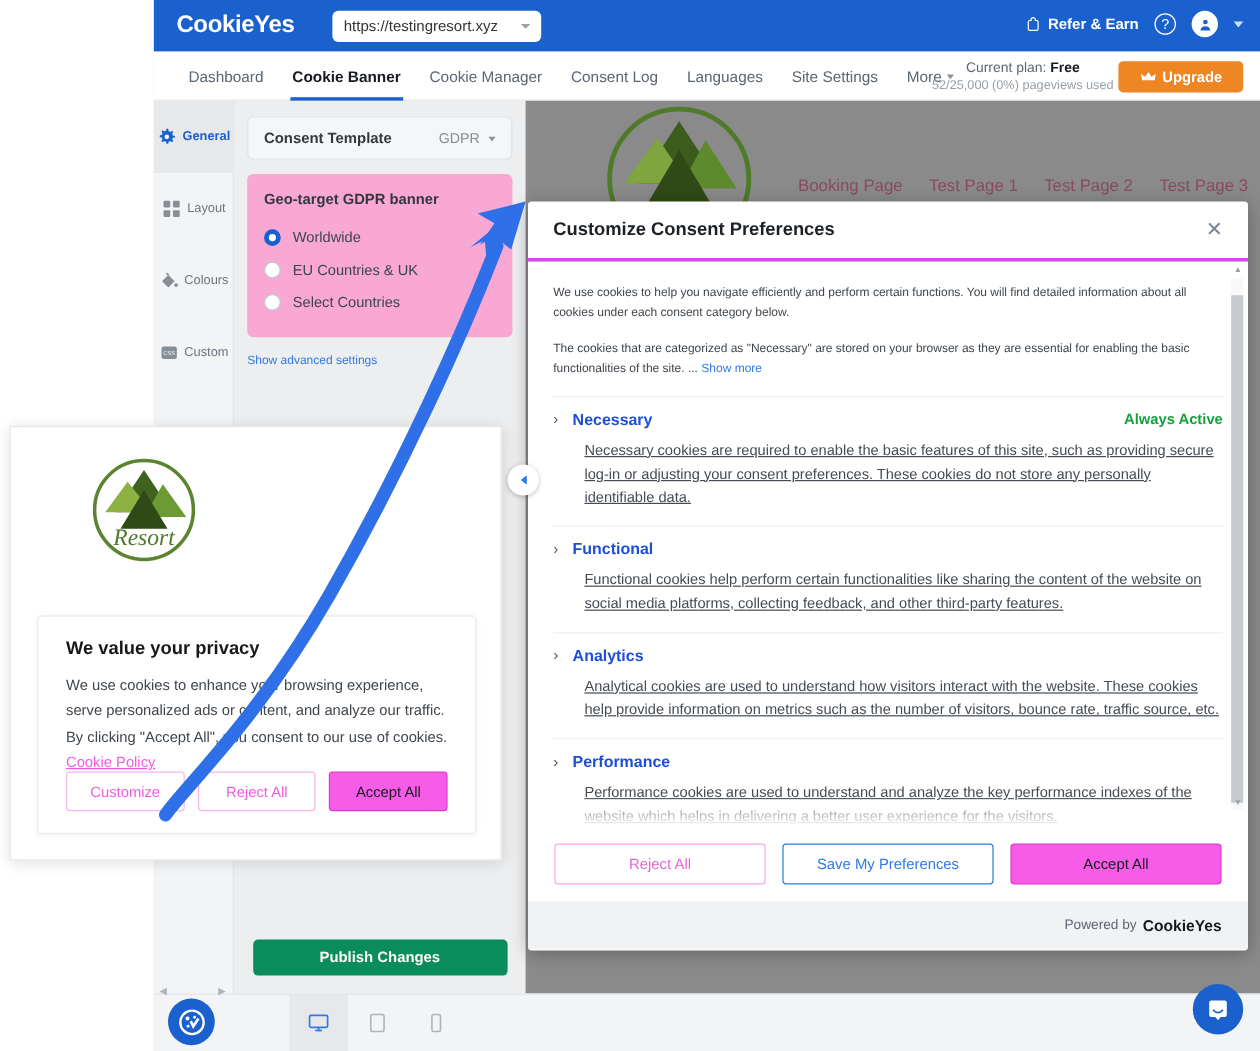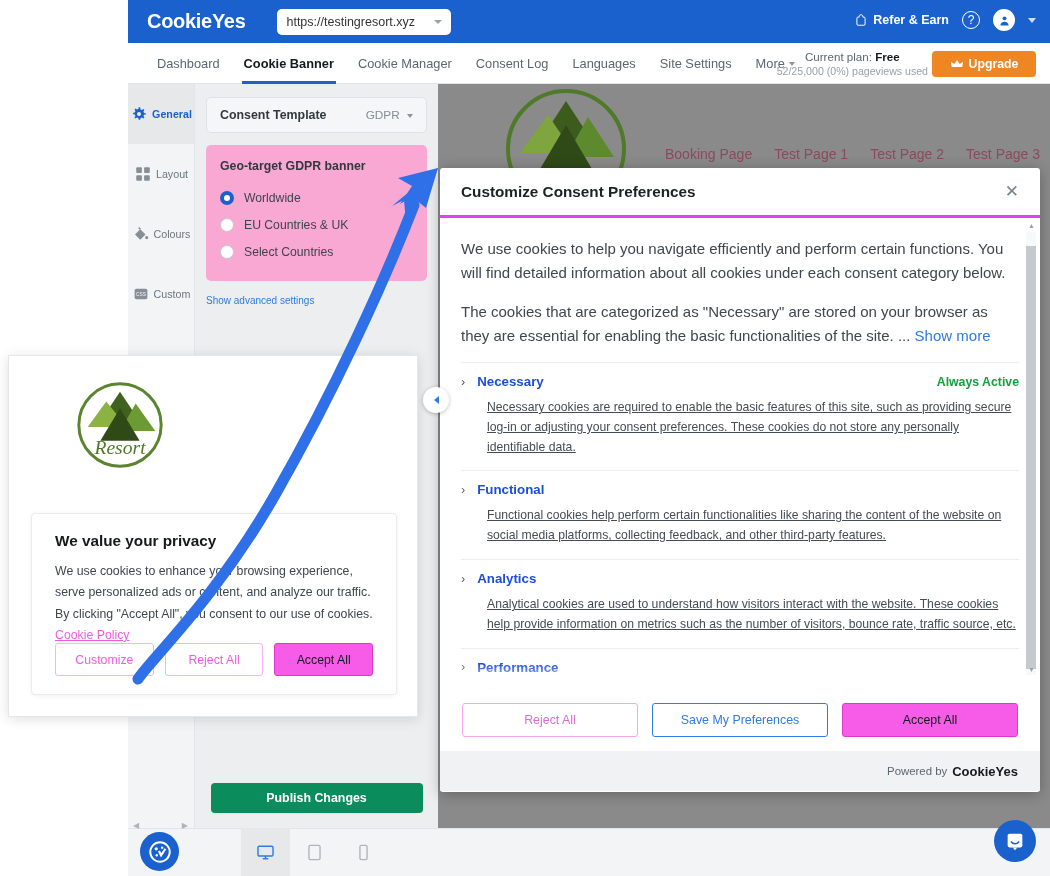--- a/index.html
+++ b/index.html
@@ -136,21 +136,21 @@
   
   .cmodal{
     position:absolute; left:440px; top:168px; width:600px; height:624px;
     background:#fff; border-radius:3px; box-shadow:0 2px 14px rgba(0,0,0,.28); overflow:hidden;
     z-index:20;
   }
   .cm-head{height:50px;border-bottom:3px solid #d946ef;display:flex;align-items:center;justify-content:space-between;padding:0 21px;}
   .cm-title{font-size:15.3px;font-weight:bold;color:#1d2125;}
   .cm-close{font-size:17px;color:#7b848d;line-height:1;}
   .cm-body{position:relative;height:471px;overflow:hidden;padding:19px 21px 0 21px;}
-  .cm-p{font-size:15px;color:#3f464d;line-height:1.62;margin-bottom:14px;}
+  .cm-p{font-size:10px;color:#3f464d;line-height:1.62;margin-bottom:14px;}
   .cm-p a{color:#2f7ae5;text-decoration:none;}
   .cat{border-top:1px solid #eceef0;padding:11px 0 13px 0;}
   .cat:first-of-type{border-top:none;}
   .cat-head{display:flex;align-items:center;justify-content:space-between;}
   .cat-left{display:flex;align-items:center;gap:12px;}
   .chev{color:#50585f;font-size:12.5px;}
   .cat-name{font-size:13.3px;font-weight:bold;color:#1d4ed8;}
   .always{font-size:12.3px;font-weight:bold;color:#14a03c;}
   .cat-desc{font-size:12.2px;color:#454c53;line-height:1.62;margin-top:9px;padding-left:26px;text-decoration:underline;}
   .cm-fade{position:absolute;left:0;right:0;bottom:0;height:26px;background:linear-gradient(rgba(255,255,255,0),#fff);}

